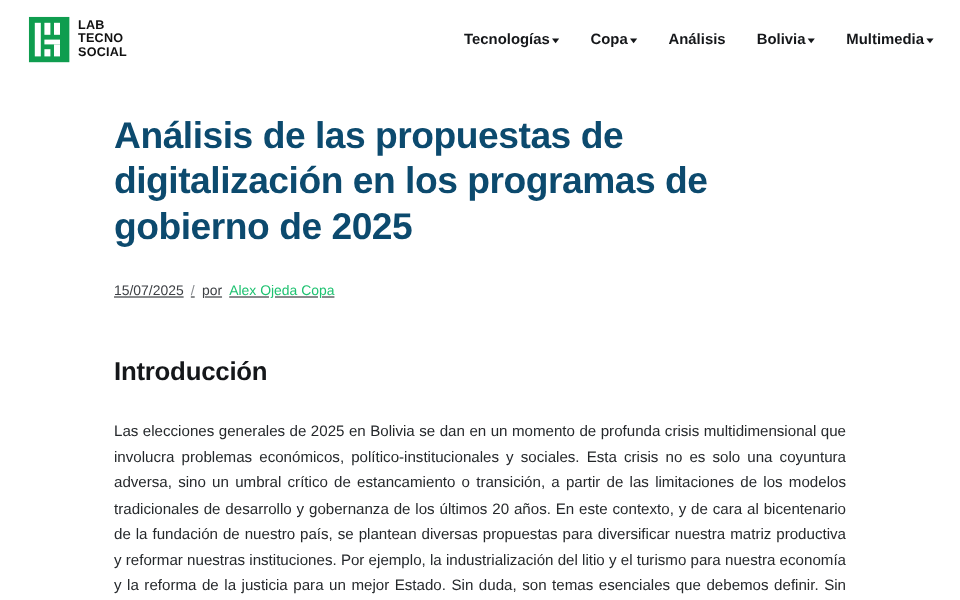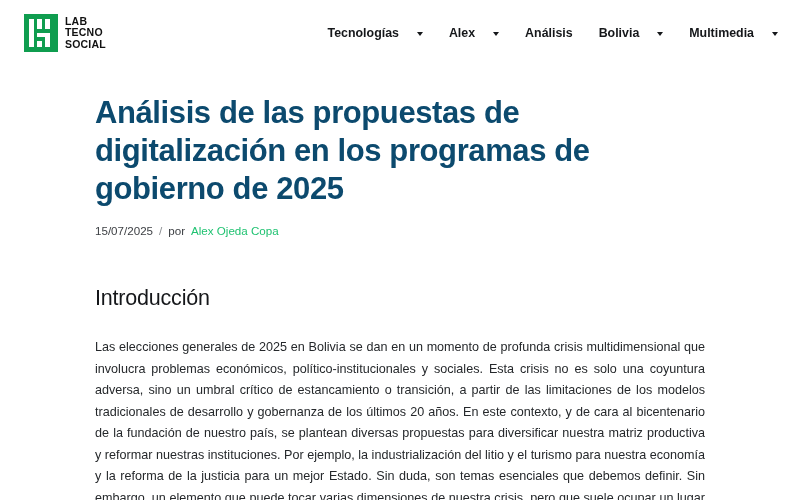--- a/index.html
+++ b/index.html
@@ -48,21 +48,21 @@
   }
   .main-nav {
     margin-left: auto;
     display: flex;
     align-items: center;
     gap: 26px;
   }
   .nav-item {
     display: flex;
     align-items: center;
-    gap: 18px;
+    gap: 2px;
     font-size: 12.4px;
     font-weight: 700;
     color: #15171a;
     cursor: pointer;
     white-space: nowrap;
   }
   .caret {
     width: 0;
     height: 0;
     border-left: 3.6px solid transparent;
@@ -79,39 +79,40 @@
   .article-title {
     font-size: 31px;
     line-height: 38px;
     font-weight: 700;
     color: #0c4a6e;
     letter-spacing: -0.4px;
     margin: 0;
     max-width: 560px;
   }
   .meta {
-    margin-top: 16px;
+    margin-top: 28px;
     font-size: 11.6px;
     color: #3c3f43;
     display: flex;
     align-items: center;
     gap: 6px;
+    text-decoration: underline;
   }
   .meta .sep { color: #8a8d91; }
   .meta .by { color: #3c3f43; }
   .meta .author {
     color: #1fc271;
     cursor: pointer;
     text-decoration: none;
   }
   .section-heading {
     margin: 48px 0 0 0;
     font-size: 21.5px;
     line-height: 26px;
-    font-weight: 400;
+    font-weight: 700;
     color: #15171a;
     letter-spacing: -0.2px;
   }
   .body-text {
     margin: 26px 0 0 0;
     font-size: 12.6px;
     line-height: 21.5px;
     color: #25282b;
     text-align: justify;
     max-width: 612px;
@@ -139,21 +140,21 @@
 TECNO
 SOCIAL</span>
     </a>
 
     <nav class="main-nav">
       <div class="nav-item">
         <span>Tecnologías</span>
         <i class="caret"></i>
       </div>
       <div class="nav-item">
-        <span>Alex</span>
+        <span>Copa</span>
         <i class="caret"></i>
       </div>
       <div class="nav-item">
         <span>Análisis</span>
       </div>
       <div class="nav-item">
         <span>Bolivia</span>
         <i class="caret"></i>
       </div>
       <div class="nav-item">

